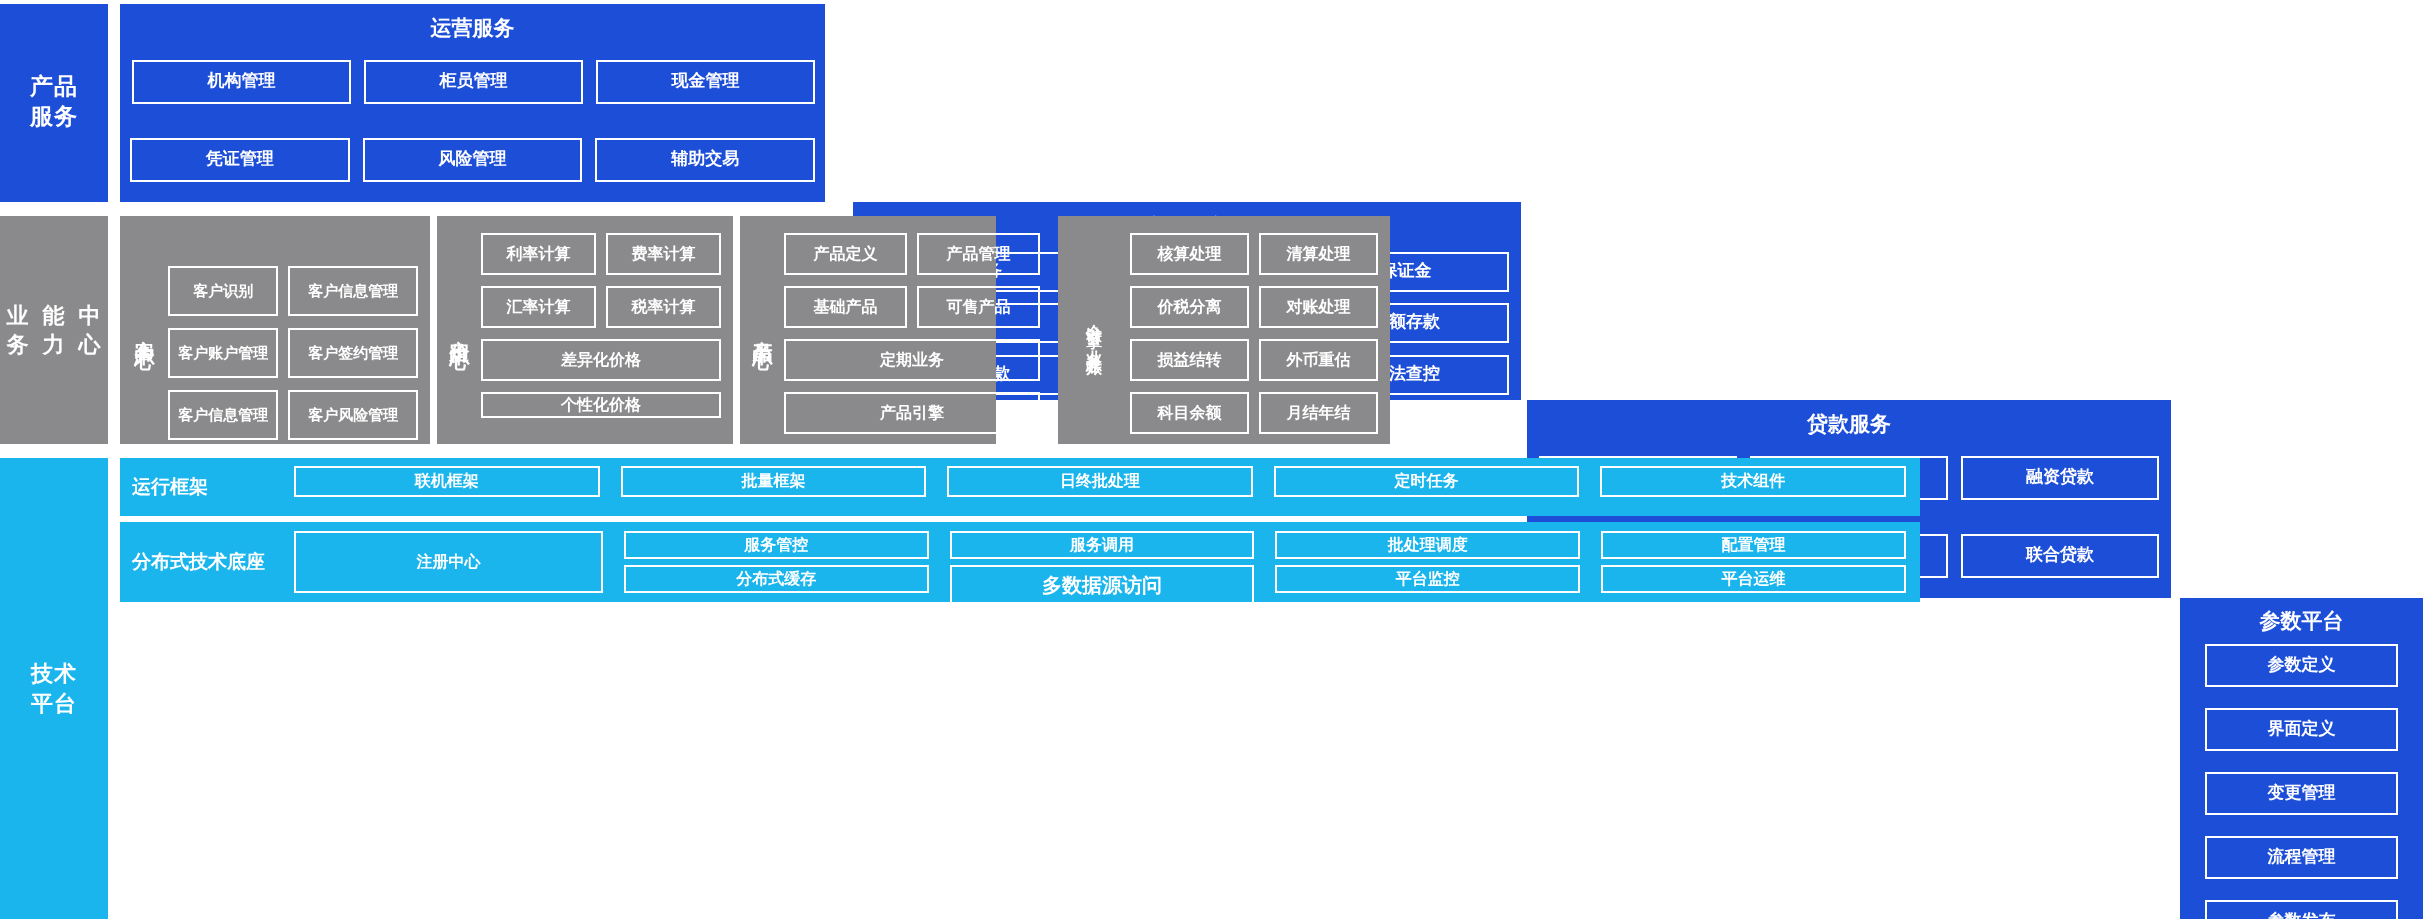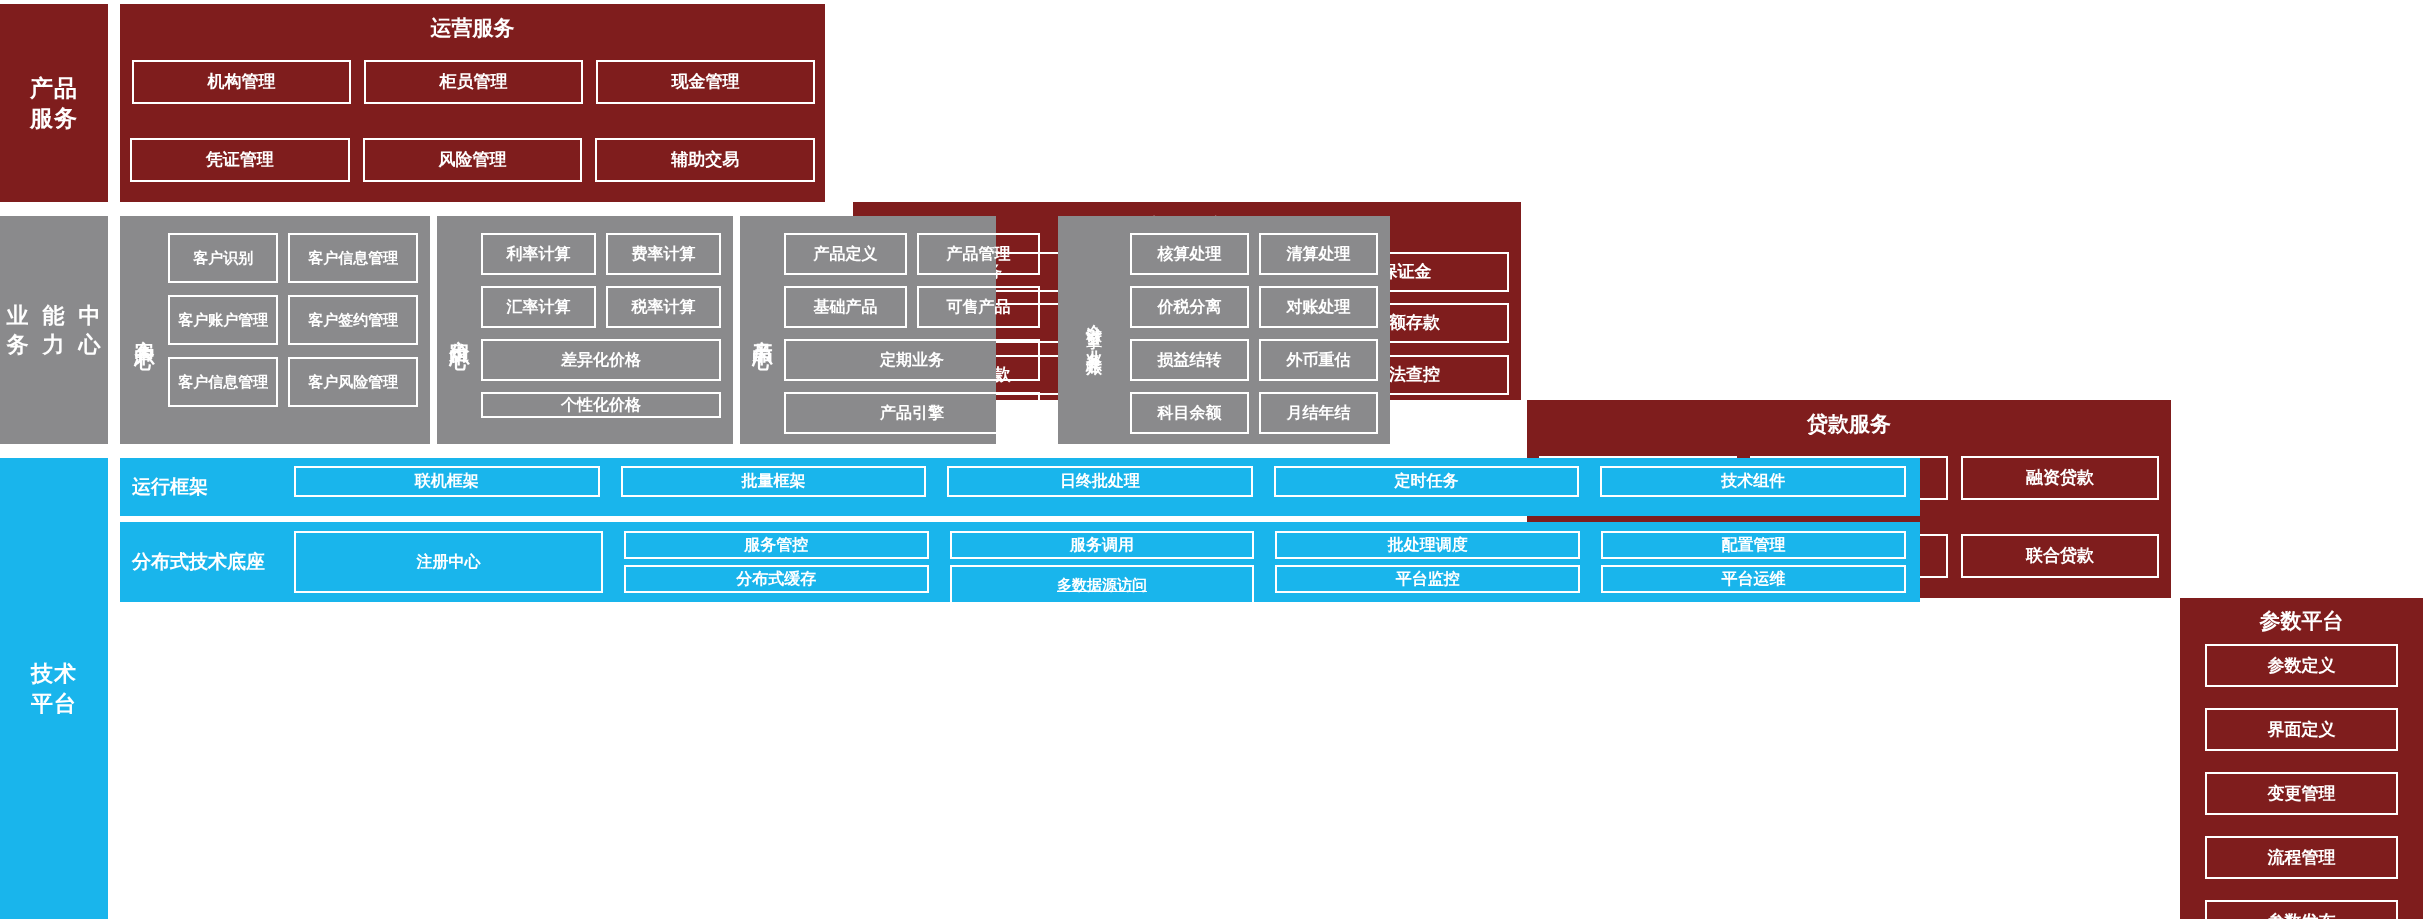--- a/index.html
+++ b/index.html
@@ -6,21 +6,21 @@
   html, body {
     width: 2423px; height: 919px;
     background: #ffffff;
     font-family: "Liberation Sans", "DejaVu Sans", sans-serif;
     overflow: hidden;
   }
   #root { position: relative; width: 2423px; height: 919px; }
 
   
   .band { position: absolute; display: flex; }
-  .cyan { background: #7f1d1d; }
+  .cyan { background: #1d4ed8; font-family: Liberation Mono, monospace; }
   .gray { background: #8a8a8c; }
   .brightcyan { background: #19b5ec; }
 
   
   .spine {
     color: #ffffff;
     display: flex; align-items: center; justify-content: center;
     text-align: center;
     font-weight: bold;
     line-height: 1.32;
@@ -125,21 +125,21 @@
 
   <div class="band gray spine" style="left:0px; top:216px; width:108px; height:228px; font-size:22px; flex-direction:row;">
     <span>业务</span>
     <span>能力</span>
     <span>中心</span>
   </div>
 
   <div class="band gray" style="left:120px; top:216px; width:310px; height:228px;">
     <div class="vlabel" style="position:absolute; left:8px; top:0px; width:34px; height:228px; font-size:20px;">客户中心</div>
     <div style="position:absolute; left:48px; top:17px; width:250px; display:flex; flex-direction:column; gap:12px;">
-      <div style="display:flex; gap:10px;">
+      <div style="display:flex; gap:10px;margin-top:33px;">
         <div class="tile" style="height:50px;font-size:15px;flex:1;">客户识别</div>
         <div class="tile" style="height:50px;font-size:15px;flex:1.18;">客户信息管理</div>
       </div>
       <div style="display:flex; gap:10px;">
         <div class="tile" style="height:50px;font-size:15px;flex:1;">客户账户管理</div>
         <div class="tile" style="height:50px;font-size:15px;flex:1.18;">客户签约管理</div>
       </div>
       <div style="display:flex; gap:10px;">
         <div class="tile" style="height:50px;font-size:15px;flex:1;">客户信息管理</div>
         <div class="tile" style="height:50px;font-size:15px;flex:1.18;">客户风险管理</div>
@@ -223,21 +223,21 @@
   <div class="band brightcyan" style="left:120px; top:522px; width:1800px; height:80px;">
     <div class="rowlabel" style="position:absolute; left:12px; top:0; height:80px; font-size:19px;">分布式技术底座</div>
     <div style="position:absolute; left:174px; top:9px; width:1612px; display:flex; gap:21px;">
       <div class="tile" style="height:62px;font-size:16px;flex:1;">注册中心</div>
       <div style="flex:1; display:flex; flex-direction:column; gap:6px;">
         <div class="tile" style="height:28px;font-size:16px;">服务管控</div>
         <div class="tile" style="height:28px;font-size:16px;">分布式缓存</div>
       </div>
       <div style="flex:1; display:flex; flex-direction:column; gap:6px;">
         <div class="tile" style="height:28px;font-size:16px;">服务调用</div>
-        <div class="tile" style="height:40px;font-size:15px;text-decoration:underline;">多数据源访问</div>
+        <div class="tile" style="height:40px;font-size:20px;">多数据源访问</div>
       </div>
       <div style="flex:1; display:flex; flex-direction:column; gap:6px;">
         <div class="tile" style="height:28px;font-size:16px;">批处理调度</div>
         <div class="tile" style="height:28px;font-size:16px;">平台监控</div>
       </div>
       <div style="flex:1; display:flex; flex-direction:column; gap:6px;">
         <div class="tile" style="height:28px;font-size:16px;">配置管理</div>
         <div class="tile" style="height:28px;font-size:16px;">平台运维</div>
       </div>
     </div>

